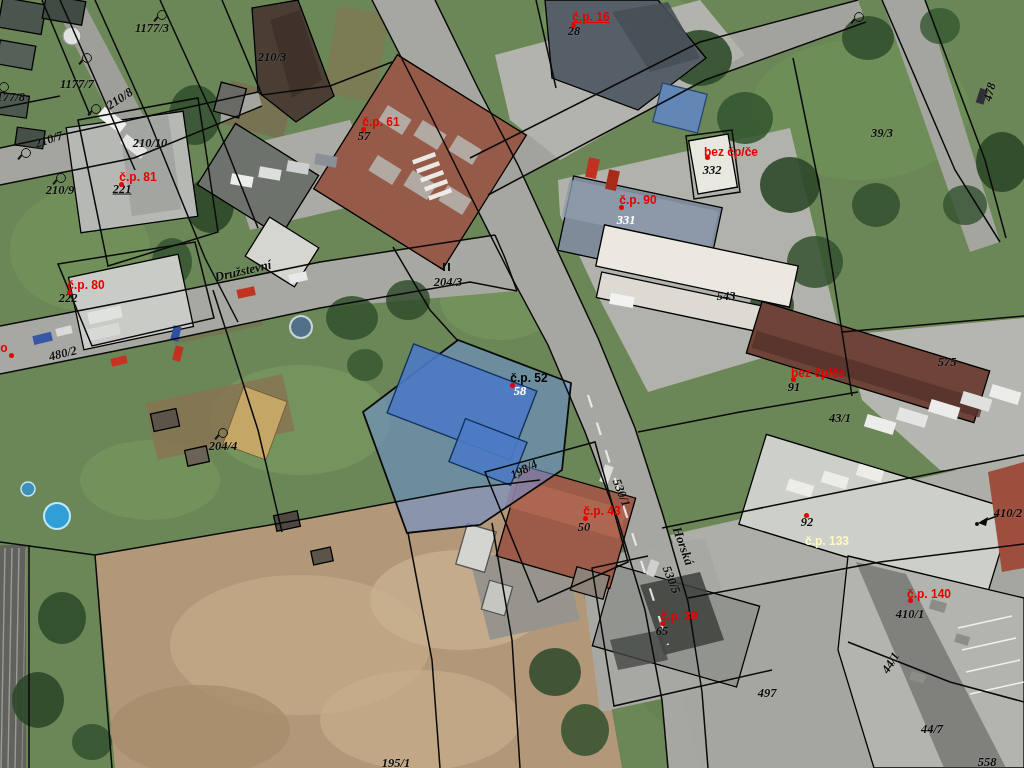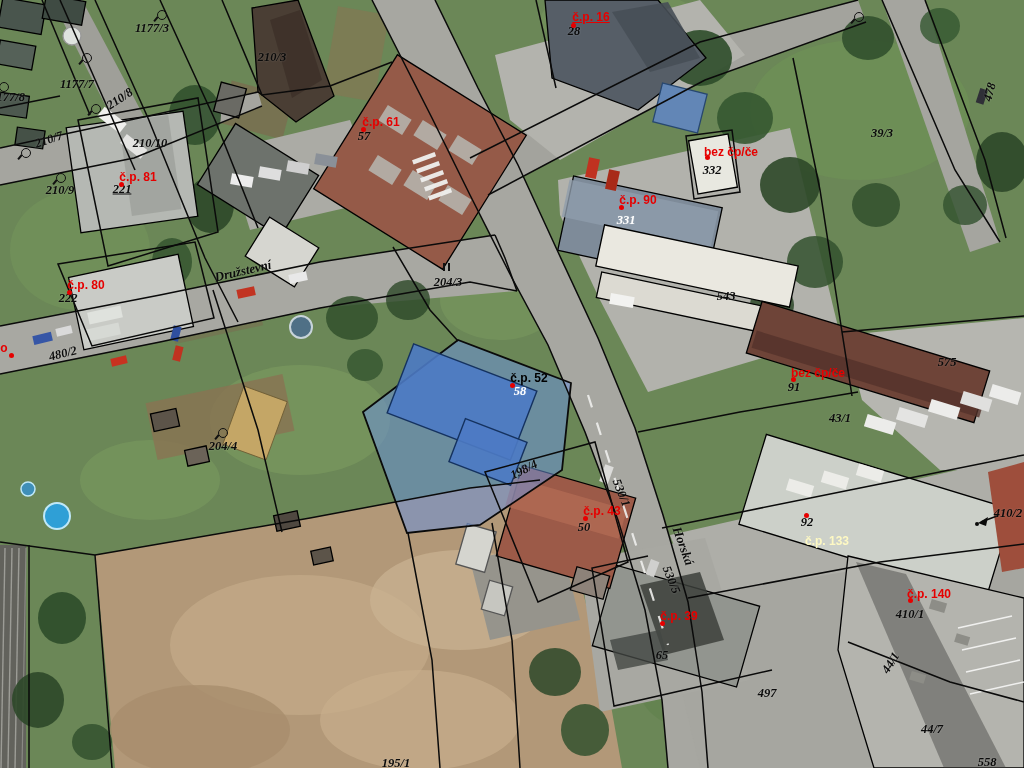--- a/index.html
+++ b/index.html
@@ -308,21 +308,21 @@
       <span class="plabel" style="left: 882px; top: 133px; position: absolute; transform: translate(-50%, -50%) rotate(0deg); color: rgb(11, 11, 11);">39/3</span>
       <span class="plabel" style="left: 990px; top: 92px; position: absolute; transform: translate(-50%, -50%) rotate(-75deg); color: rgb(11, 11, 11);">478</span>
       <span class="plabel" style="left: 840px; top: 418px; position: absolute; transform: translate(-50%, -50%) rotate(0deg); color: rgb(11, 11, 11);">43/1</span>
       <span class="plabel" style="left: 794px; top: 387px; position: absolute; transform: translate(-50%, -50%) rotate(0deg); color: rgb(11, 11, 11);">91</span>
       <span class="plabel" style="left: 807px; top: 522px; position: absolute; transform: translate(-50%, -50%) rotate(0deg); color: rgb(11, 11, 11);">92</span>
       <span class="plabel" style="left: 520px; top: 391px; position: absolute; transform: translate(-50%, -50%) rotate(0deg); color: #ffffff;">58</span>
       <span class="plabel" style="left: 524px; top: 470px; position: absolute; transform: translate(-50%, -50%) rotate(-27deg); color: rgb(11, 11, 11);">198/4</span>
       <span class="plabel" style="left: 621px; top: 493px; position: absolute; transform: translate(-50%, -50%) rotate(68deg); color: rgb(11, 11, 11);">530/1</span>
       <span class="plabel" style="left: 671px; top: 580px; position: absolute; transform: translate(-50%, -50%) rotate(68deg); color: rgb(11, 11, 11);">530/5</span>
       <span class="plabel" style="left: 584px; top: 527px; position: absolute; transform: translate(-50%, -50%) rotate(0deg); color: rgb(11, 11, 11);">50</span>
-      <span class="plabel" style="left: 662px; top: 631px; position: absolute; transform: translate(-50%, -50%) rotate(0deg); color: rgb(11, 11, 11); margin-top: 24px;">65</span>
+      <span class="plabel" style="left: 662px; top: 631px; position: absolute; transform: translate(-50%, -50%) rotate(0deg); color: rgb(11, 11, 11);">65</span>
       <span class="plabel" style="left: 767px; top: 693px; position: absolute; transform: translate(-50%, -50%) rotate(0deg); color: rgb(11, 11, 11);">497</span>
       <span class="plabel" style="left: 910px; top: 614px; position: absolute; transform: translate(-50%, -50%) rotate(0deg); color: rgb(11, 11, 11);">410/1</span>
       <span class="plabel" style="left: 1008px; top: 513px; position: absolute; transform: translate(-50%, -50%) rotate(0deg); color: rgb(11, 11, 11);">410/2</span>
       <span class="plabel" style="left: 891px; top: 663px; position: absolute; transform: translate(-50%, -50%) rotate(-58deg); color: rgb(11, 11, 11);">44/1</span>
       <span class="plabel" style="left: 932px; top: 729px; position: absolute; transform: translate(-50%, -50%) rotate(0deg); color: rgb(11, 11, 11);">44/7</span>
       <span class="plabel" style="left: 987px; top: 762px; position: absolute; transform: translate(-50%, -50%) rotate(0deg); color: rgb(11, 11, 11);">558</span>
       <span class="plabel" style="left: 396px; top: 763px; position: absolute; transform: translate(-50%, -50%) rotate(0deg); color: rgb(11, 11, 11);">195/1</span>
       <span class="plabel street" style="left: 243px; top: 271px; position: absolute; transform: translate(-50%, -50%) rotate(-13deg); color: rgb(11, 11, 11);">Družstevní</span>
       <span class="plabel street" style="left: 683px; top: 546px; position: absolute; transform: translate(-50%, -50%) rotate(70deg); color: rgb(11, 11, 11);">Horská</span>
       <span class="rlabel" style="left: 591px; top: 17px; position: absolute; transform: translate(-50%, -50%) rotate(0deg); color: rgb(230, 0, 0); text-decoration: underline;">č.p. 16</span>

